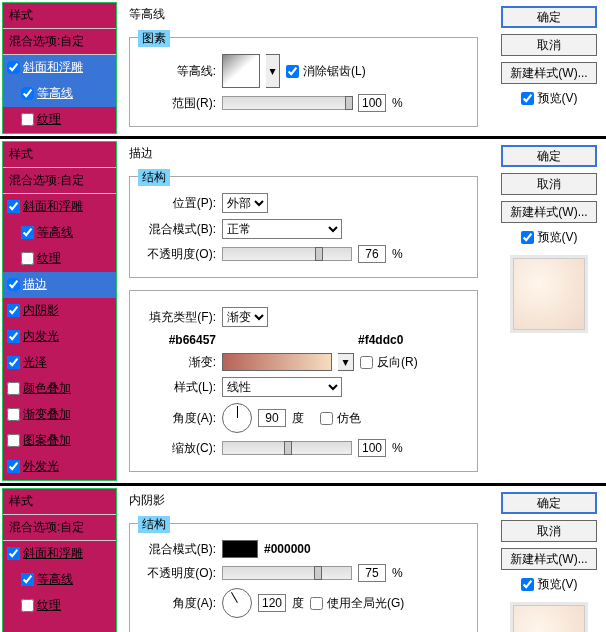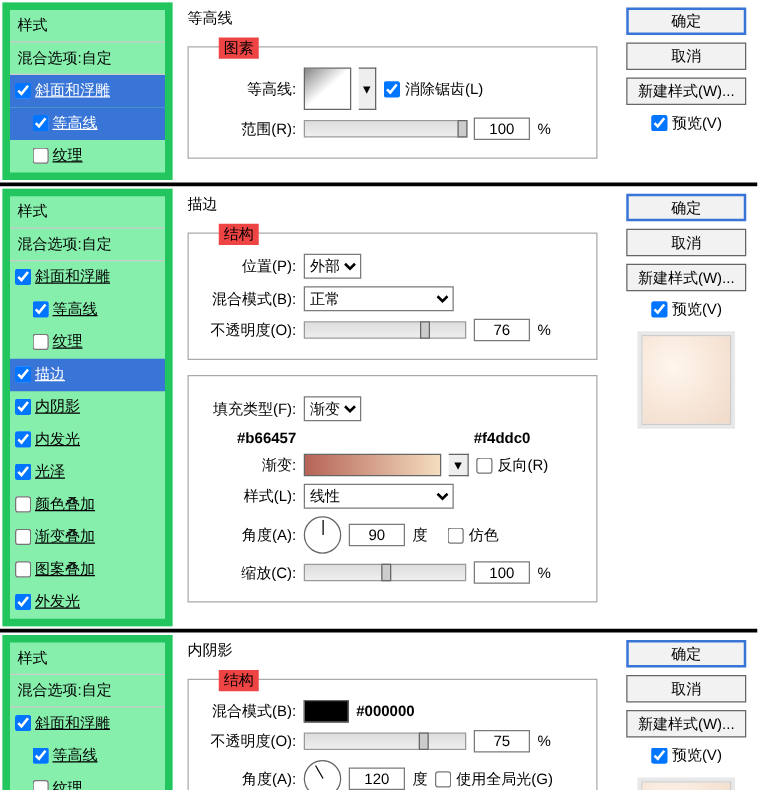--- a/index.html
+++ b/index.html
@@ -1,34 +1,34 @@
 <!DOCTYPE html>
 <html><head>
 <meta charset="utf-8">
 <style>
 * { box-sizing: border-box; margin: 0; padding: 0; font-family: "Microsoft YaHei", SimSun, sans-serif; font-size: 12px; }
 body { background: #fff; }
 .panel { display: flex; border-bottom: 3px solid #000; padding: 2px; }
-.sidebar { width: 136px; border: 6px solid #22c55e; margin-right: 10px; background: #86efac; padding: 0; }
+.sidebar { width: 115px; border: 1px solid #22c55e; margin-right: 10px; background: #be185d; padding: 0; }
 .side-head { padding: 4px 6px; border-bottom: 1px solid #ccc; }
 .side-item { padding: 4px 6px 4px 20px; display: flex; align-items: center; gap: 4px; border-bottom: 1px solid transparent; position: relative; text-decoration: underline; }
 .side-item input[type=checkbox] { position: absolute; left: 4px; }
 .side-item.sub { padding-left: 34px; }
 .side-item.sub input[type=checkbox] { left: 18px; }
 .side-item.sel { background: #3875d7; color: #fff; }
 .side-blend { padding: 4px 6px; border-bottom: 1px solid #ccc; }
 .main { flex: 1; padding: 2px 8px 6px 2px; }
 .fieldset { border: 1px solid #aaa; padding: 10px 10px 8px 10px; margin-top: 12px; position: relative; }
-.fieldset .legend { position: absolute; top: -8px; left: 24px; background: #ef4444; padding: 0 4px; }
+.fieldset .legend { position: absolute; top: -8px; left: 8px; background: #7dd3fc; padding: 0 4px; }
 .section-title { padding: 2px 0 2px 0; }
 .row { display: flex; align-items: center; gap: 6px; margin: 6px 0; }
 .row .lab { width: 76px; text-align: right; }
 .slider { flex: 0 0 130px; height: 14px; position: relative; background: linear-gradient(#ddd,#eee); border: 1px solid #999; }
 .slider .thumb { position: absolute; top: -1px; width: 8px; height: 14px; background: #ccc; border: 1px solid #666; }
-.numbox { width: 45px; height: 18px; border: 1px solid #7a7a7a; text-align: center; background: #fff; }
+.numbox { width: 28px; height: 18px; border: 1px solid #7a7a7a; text-align: center; background: #fff; }
 select { height: 20px; border: 1px solid #7a7a7a; background: #fff; }
 .contour-preview { width: 38px; height: 34px; border: 1px solid #666; background: linear-gradient(to top left, #fff 0%, #fff 50%, #888 100%); display: inline-block; vertical-align: middle; }
 .contour-arrow { width: 14px; height: 34px; border: 1px solid #666; border-left: none; display: inline-flex; align-items: center; justify-content: center; background: #eee; }
 .rightcol { width: 110px; margin-left: 8px; padding: 4px; display: flex; flex-direction: column; gap: 6px; align-items: center; }
 .btn { width: 96px; height: 22px; border: 1px solid #666; background: #f2f2f2; display: flex; align-items: center; justify-content: center; cursor: pointer; }
 .btn.prim { border: 2px solid #3875d7; }
 .chk { display: flex; align-items: center; gap: 4px; }
 .swatch { width: 72px; height: 72px; background: radial-gradient(circle at 35% 35%, #fff6ec, #f0d9c8); border: 1px solid #ccc; box-shadow: 0 0 0 3px #e8e8e8; margin-top: 6px; }
 .angle-dial { width: 30px; height: 30px; border: 1px solid #666; border-radius: 50%; position: relative; background: #fff; }
 .angle-dial .hand { position: absolute; left: 50%; top: 50%; width: 12px; height: 1px; background: #000; transform-origin: 0 0; }

